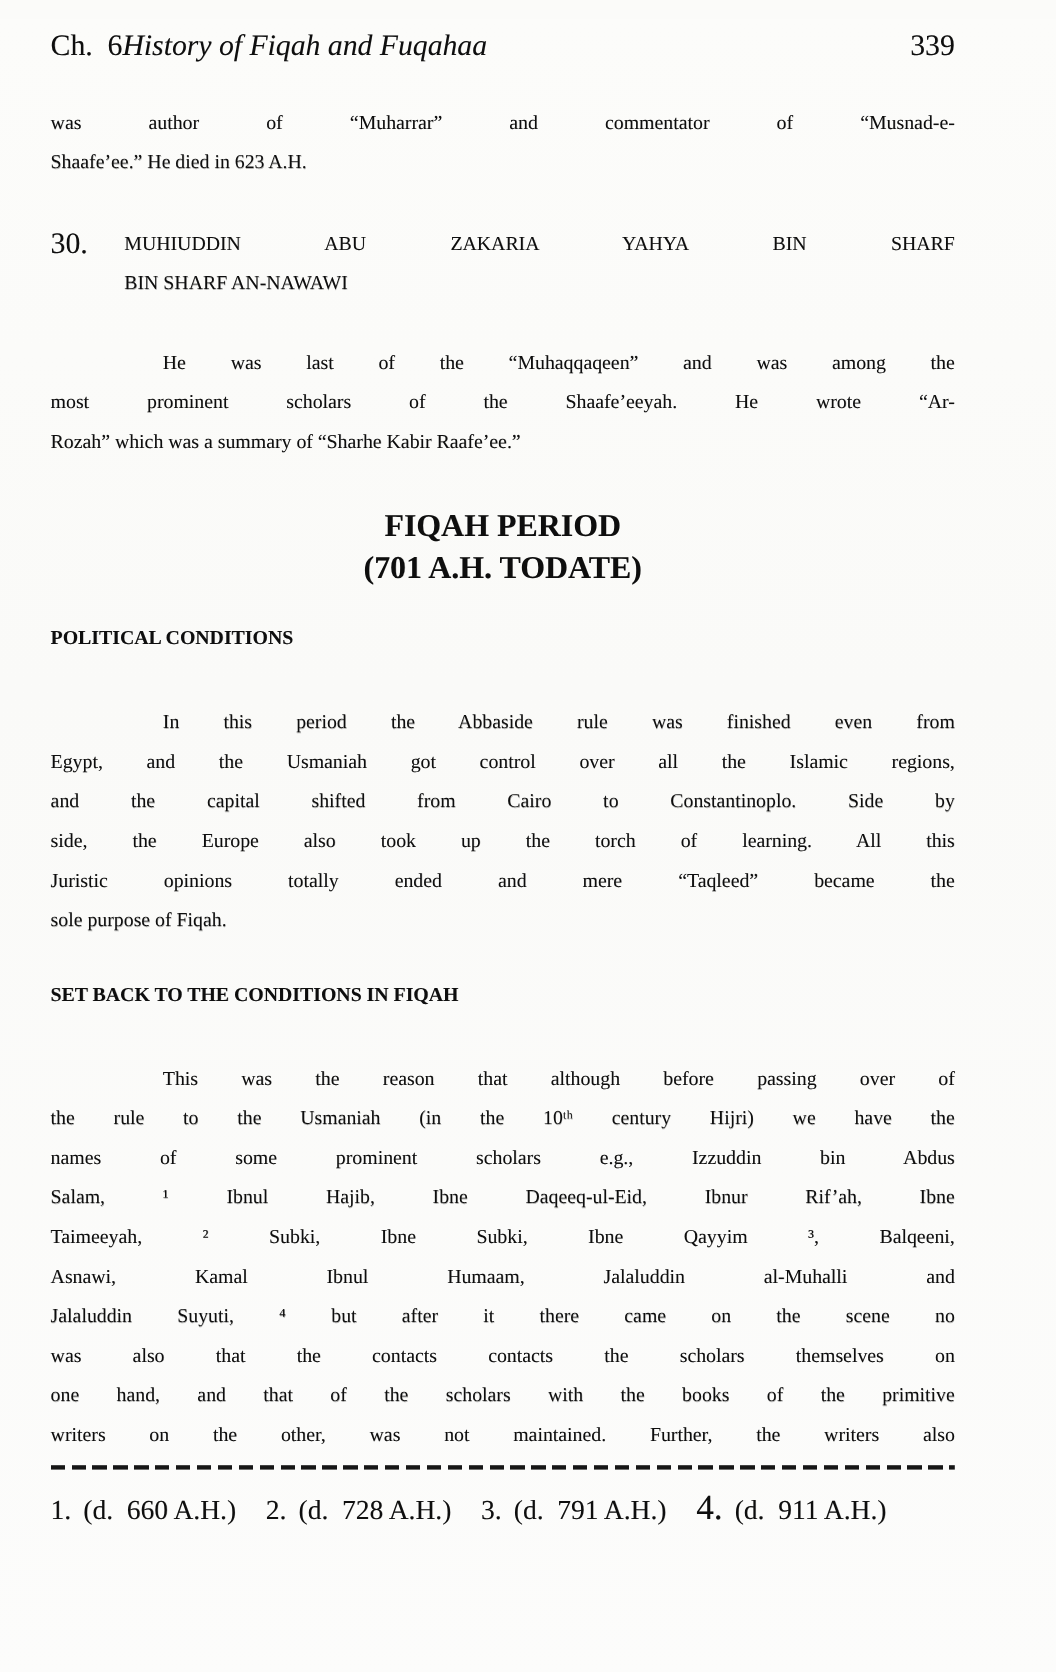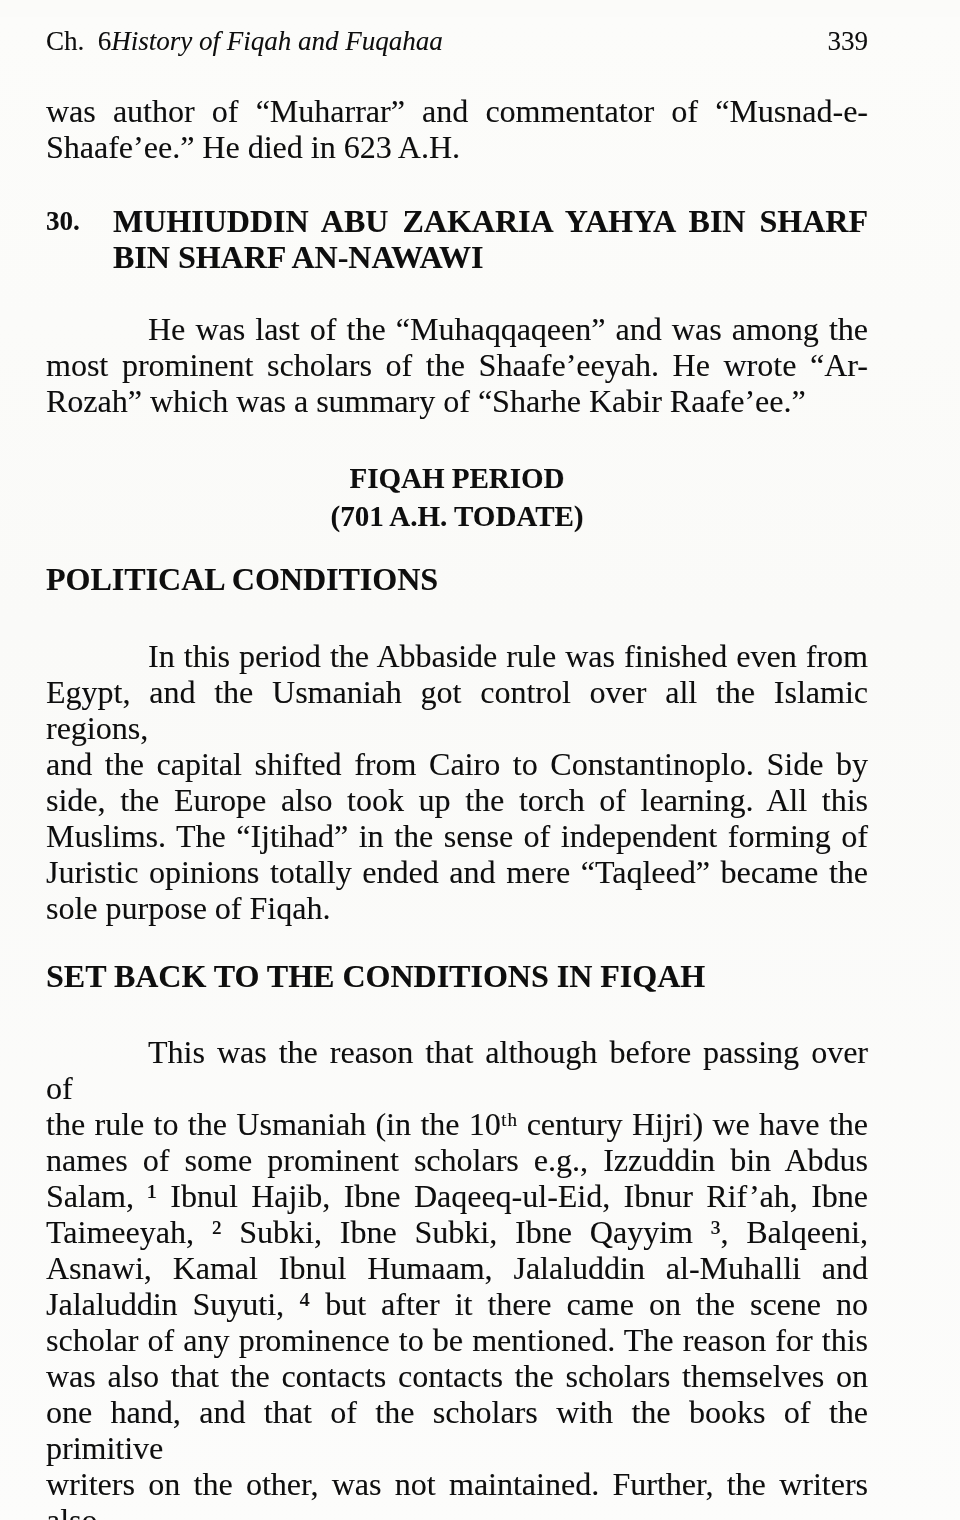--- a/index.html
+++ b/index.html
@@ -14,26 +14,26 @@
   .page { width:960px; height:1520px; padding:6px 92px 0 46px;
     background:linear-gradient(180deg, #fcfcfa 0%, #fafaf8 40%, #fcfcfb 100%);margin-top:17px; }
 
   
   .header { display:flex; align-items:baseline; font-size:27px; line-height:36px; margin-bottom:34px; }
   .chapter { white-space:pre; }
   .running-title { flex:1; font-style:italic; }
   .pageno { text-align:right; }
 
   
-  .line { font-size:32px; line-height:36px; }
+  .line { font-size:18px; line-height:36px; }
   .just { text-align:justify; text-align-last:justify; }
   .para.indent .line:first-child { text-indent:102px; }
 
   
-  .numbered { display:flex; font-weight:bold;justify-content:flex-end; }
+  .numbered { display:flex; font-weight:normal;justify-content:flex-end; }
   .numbered .num { width:67px; flex:none; font-size:27px; line-height:36px; }
   .numbered .htext { flex:1; }
 
   
   .cheading { text-align:center; font-weight:bold; }
   .cheading .line { font-size:29px; line-height:38px; text-align:center; text-align-last:center; }
 
   
   .lheading { font-weight:bold; }
 
@@ -79,36 +79,34 @@
         <div class="line">(701 A.H. TODATE)</div>
       </div>
       <div class="lheading" style="margin-top: 26px;">
         <div class="line">POLITICAL CONDITIONS</div>
       </div>
       <div class="para indent" style="margin-top: 41px;">
         <div class="line just">In this period the Abbaside rule was finished even from</div>
         <div class="line just">Egypt, and the Usmaniah got control over all the Islamic regions,</div>
         <div class="line just">and the capital shifted from Cairo to Constantinoplo. Side by</div>
         <div class="line just">side, the Europe also took up the torch of learning. All this</div>
-        <div class="line just">Muslims. The “Ijtihad” in the sense of independent forming of</div>
         <div class="line just">Juristic opinions totally ended and mere “Taqleed” became the</div>
         <div class="line">sole purpose of Fiqah.</div>
       </div>
       <div class="lheading" style="margin-top: 32px;">
         <div class="line">SET BACK TO THE CONDITIONS IN FIQAH</div>
       </div>
       <div class="para indent" style="margin-top: 40px;">
         <div class="line just">This was the reason that although before passing over of</div>
         <div class="line just">the rule to the Usmaniah (in the 10ᵗʰ century Hijri) we have the</div>
         <div class="line just">names of some prominent scholars e.g., Izzuddin bin Abdus</div>
         <div class="line just">Salam, ¹ Ibnul Hajib, Ibne Daqeeq-ul-Eid, Ibnur Rif’ah, Ibne</div>
         <div class="line just">Taimeeyah, ² Subki, Ibne Subki, Ibne Qayyim ³, Balqeeni,</div>
         <div class="line just">Asnawi, Kamal Ibnul Humaam, Jalaluddin al-Muhalli and</div>
         <div class="line just">Jalaluddin Suyuti, ⁴ but after it there came on the scene no</div>
-        <div class="line just">scholar of any prominence to be mentioned. The reason for this</div>
         <div class="line just">was also that the contacts contacts the scholars themselves on</div>
         <div class="line just">one hand, and that of the scholars with the books of the primitive</div>
         <div class="line just">writers on the other, was not maintained. Further, the writers also</div>
       </div>
       <div class="sep" style="margin-top: 10px;"></div>
       <div class="footnotes" style="margin-top: 16px;">
         <span class="fn"><span class="fnum">1.</span><span class="ftext">(d.  660 A.H.)</span></span>
         <span class="fn"><span class="fnum">2.</span><span class="ftext">(d.  728 A.H.)</span></span>
         <span class="fn"><span class="fnum">3.</span><span class="ftext">(d.  791 A.H.)</span></span>
         <span class="fn large"><span class="fnum">4.</span><span class="ftext">(d.  911 A.H.)</span></span>

